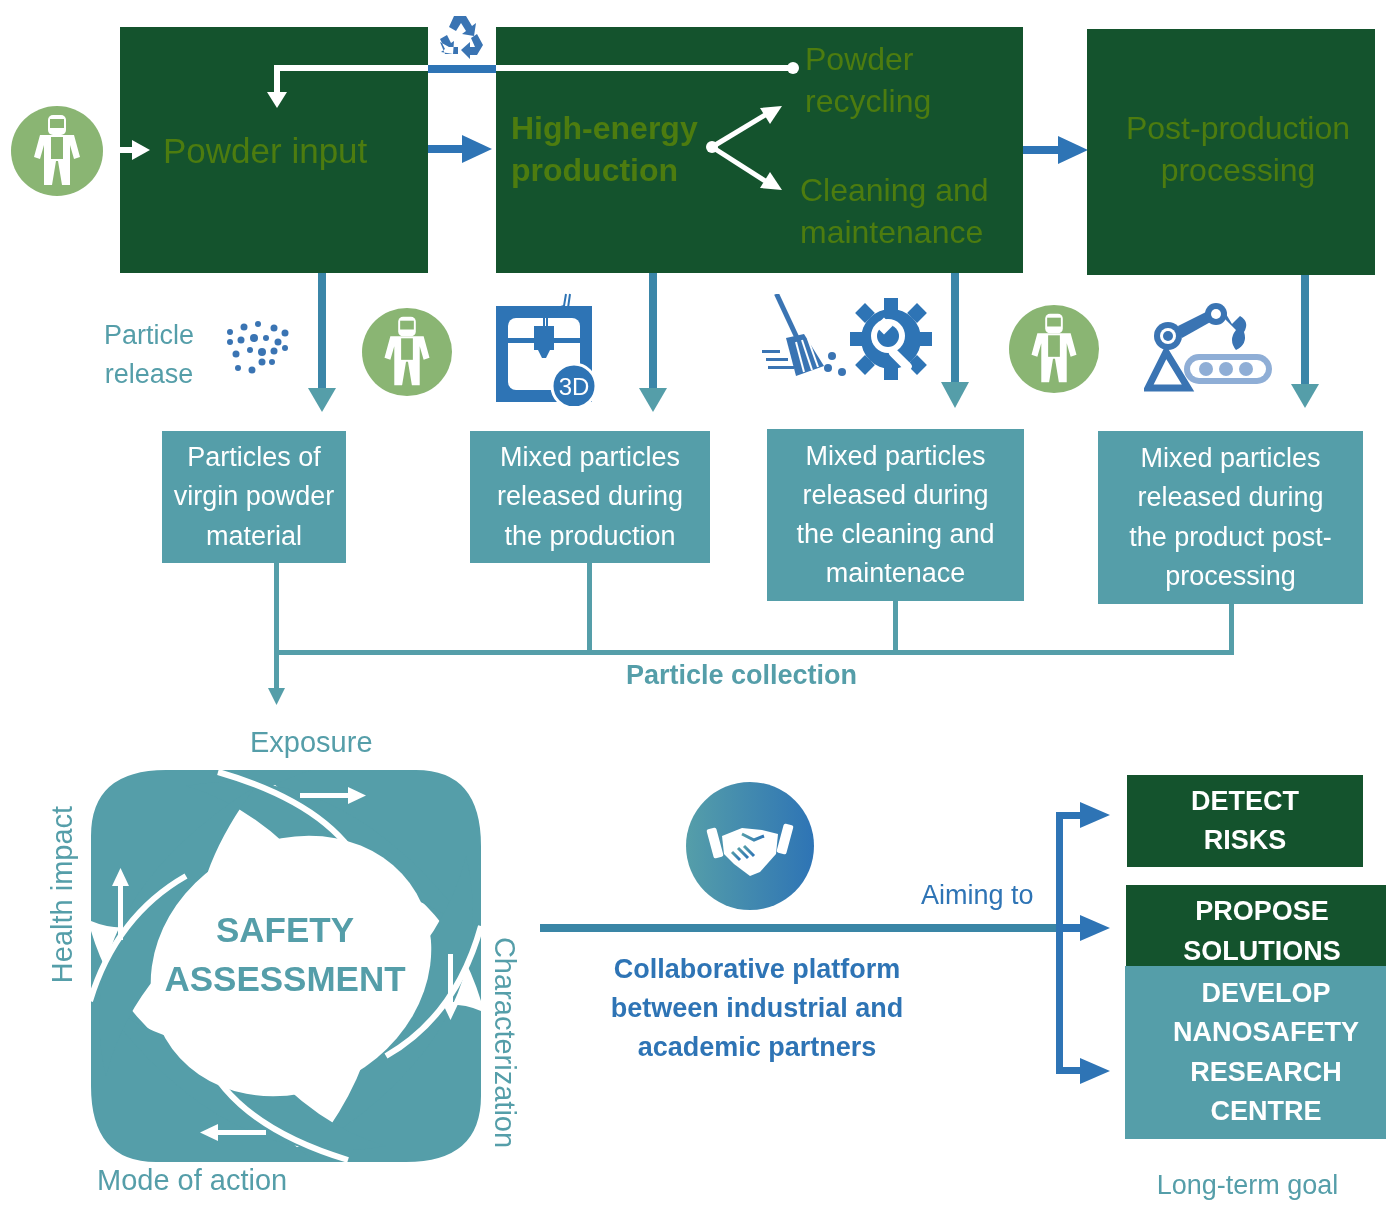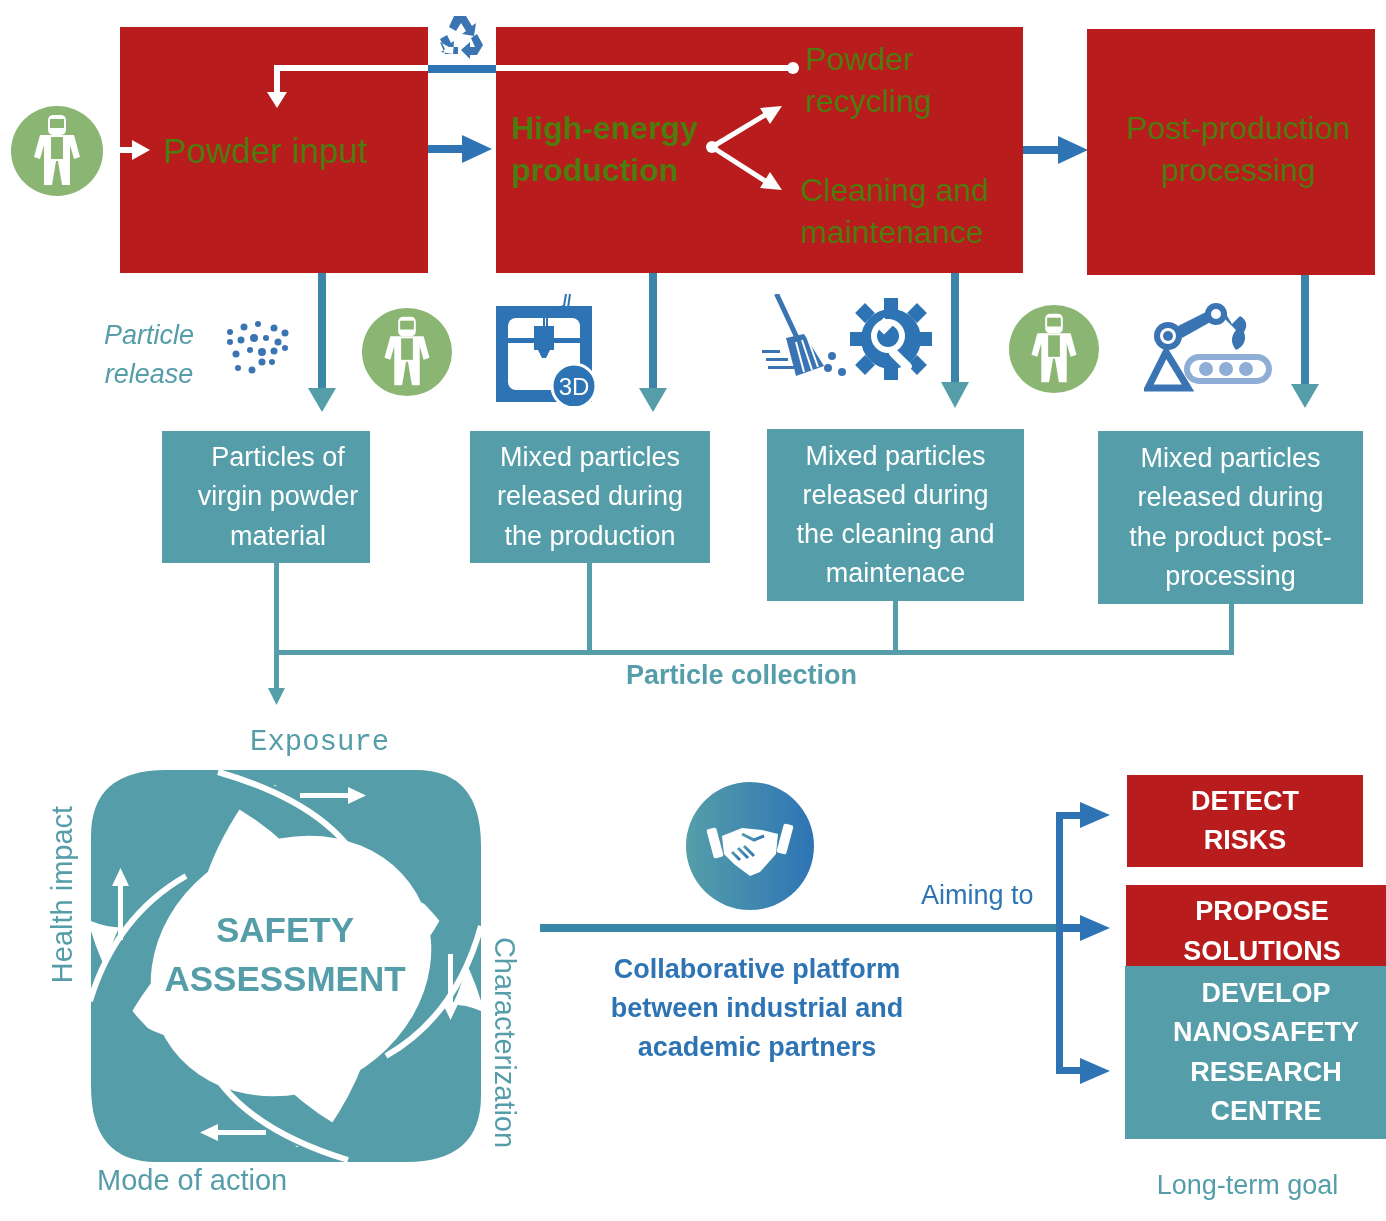--- a/index.html
+++ b/index.html
@@ -1,18 +1,18 @@
 <!DOCTYPE html>
 <html><head>
 <meta charset="utf-8">
 <style>
   html,body{margin:0;padding:0;background:#ffffff;}
   body{width:1386px;height:1221px;position:relative;overflow:hidden;font-family:"Liberation Sans","DejaVu Sans",sans-serif;}
   .abs{position:absolute;}
-  .blue{background:#b91c1c;}
+  .blue{background:#14532d;}
   .teal{background:#559ea9;}
   .lbl{color:#4d7c0f;font-size:33px;line-height:1.3;white-space:pre-line;}
   .particle-box{color:#ffffff;font-size:27px;line-height:1.45;text-align:center;white-space:pre-line;display:flex;align-items:center;justify-content:center;}
   .teal-text{color:#559ea9;}
   .blue-text{color:#2e74b5;}
   .goal{color:#ffffff;font-weight:bold;font-size:27px;line-height:1.45;text-align:center;white-space:pre-line;display:flex;align-items:center;justify-content:center;}
   svg.overlay{position:absolute;left:0;top:0;}
 </style>
 </head>
 <body>
@@ -138,21 +138,21 @@
 <svg class="abs" style="left:1007px;top:304px;" width="94" height="90" viewBox="0 0 94 92">
   <ellipse cx="47" cy="46" rx="46" ry="45" fill="#8ab573"></ellipse>
   <g fill="#ffffff">
     <rect x="38" y="10" width="18" height="20" rx="5"></rect>
     <rect x="40" y="14" width="14" height="9" fill="#8ab573"></rect>
     <path d="M30 30 L64 30 L70 52 L64 54 L60 40 L60 80 L52 80 L48 56 L46 56 L42 80 L34 80 L34 40 L30 54 L24 52 Z"></path>
   </g>
   <rect x="41" y="32" width="12" height="22" fill="#8ab573"></rect>
 </svg>
 
-<div class="abs teal-text" style="left:104px;top:316px;font-size:27px;line-height:1.45;text-align:center;white-space:pre-line;font-style:italic;">Particle
+<div class="abs teal-text" style="left:104px;top:316px;font-size:27px;line-height:1.45;text-align:center;white-space:pre-line;">Particle
 release</div>
 <svg class="abs" style="left:222px;top:318px;" width="74" height="66" viewBox="0 0 74 66">
   <g fill="#3a74b3">
     <circle cx="8" cy="14" r="3"></circle>
       <circle cx="22" cy="9" r="3.5"></circle>
       <circle cx="36" cy="6" r="3"></circle>
       <circle cx="52" cy="10" r="3.5"></circle>
       <circle cx="63" cy="15" r="3.5"></circle>
     <circle cx="8" cy="24" r="3"></circle>
       <circle cx="19" cy="22" r="3.5"></circle>
@@ -227,21 +227,21 @@
   <polygon points="22,60 4,96 44,96" fill="none" stroke="#3a74b3" stroke-width="7"></polygon>
   <circle cx="24" cy="44" r="14" fill="#3a74b3"></circle>
     <circle cx="24" cy="44" r="8" fill="#ffffff"></circle>
     <circle cx="24" cy="44" r="5" fill="#3a74b3"></circle>
   <polygon points="34,34 66,18 70,28 38,46" fill="#3a74b3"></polygon>
   <circle cx="72" cy="22" r="11" fill="#3a74b3"></circle>
     <circle cx="72" cy="22" r="5" fill="#ffffff"></circle>
   <path d="M80 26 L92 38 Q84 48 92 58 Q104 52 100 40 Q106 30 96 24 L88 32 L82 22 Z" fill="#3a74b3"></path>
 </svg>
 
-<div class="abs teal particle-box" style="left:162px;top:431px;width:184px;height:132px;padding-left:24px;">Particles of
+<div class="abs teal particle-box" style="left:162px;top:431px;width:184px;height:132px;">Particles of
 virgin powder
 material</div>
 <div class="abs teal particle-box" style="left:470px;top:431px;width:240px;height:132px;">Mixed particles
 released during
 the production</div>
 <div class="abs teal particle-box" style="left:767px;top:429px;width:257px;height:172px;">Mixed particles
 released during
 the cleaning and
 maintenace</div>
 <div class="abs teal particle-box" style="left:1098px;top:431px;width:265px;height:173px;">Mixed particles
@@ -278,21 +278,21 @@
     <rect x="362" y="188" width="5" height="50"></rect>
       <polygon points="356,236 373,236 364.5,254"></polygon>
     <rect x="130" y="364" width="50" height="5"></rect>
       <polygon points="132,358 114,366.5 132,375"></polygon>
     <rect x="32" y="118" width="5" height="56"></rect>
       <polygon points="26,120 43,120 34.5,102"></polygon>
   </g>
 </svg>
 <div class="abs teal-text" style="left:150px;top:905px;width:270px;text-align:center;font-weight:bold;font-size:35px;line-height:1.4;white-space:pre-line;">SAFETY
 ASSESSMENT</div>
-<div class="abs teal-text" style="left:250px;top:726px;font-size:29px;font-family:Liberation Mono, monospace;">Exposure</div>
+<div class="abs teal-text" style="left:250px;top:726px;font-size:29px;">Exposure</div>
 <div class="abs teal-text" style="left:97px;top:1164px;font-size:29px;">Mode of action</div>
 <div class="abs teal-text" style="left:-28px;top:878px;width:180px;font-size:29px;text-align:center;transform:rotate(-90deg);">Health impact</div>
 <div class="abs teal-text" style="left:384px;top:1026px;width:240px;font-size:29px;text-align:center;transform:rotate(90deg);">Characterization</div>
 
 <svg class="abs" style="left:684px;top:780px;" width="132" height="132" viewBox="0 0 132 132">
   <defs>
     <linearGradient id="hsGrad" x1="0" x2="1" y1="0" y2="0">
       <stop offset="0" stop-color="#559ea9"></stop>
       <stop offset="1" stop-color="#2e74b5"></stop>
     </linearGradient>

